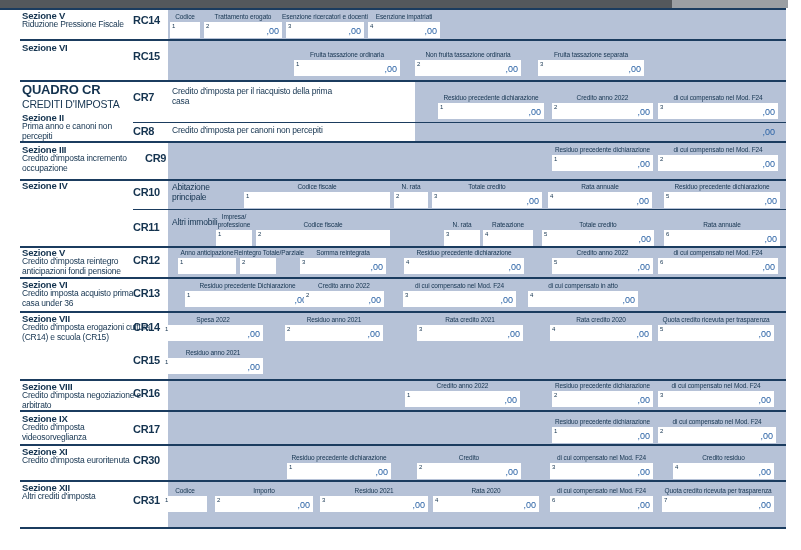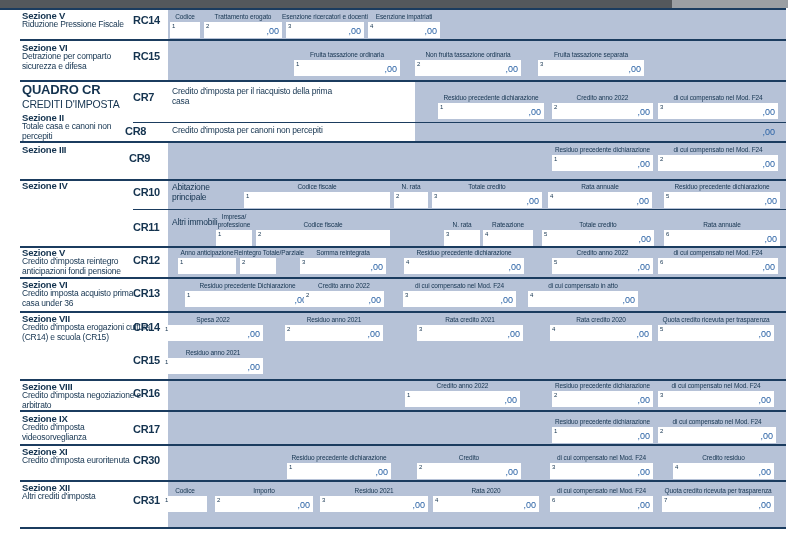--- a/index.html
+++ b/index.html
@@ -58,47 +58,47 @@
   <div class="hr" style="left:20px;top:311px;width:766px"></div>
   <div class="hr" style="left:20px;top:379px;width:766px"></div>
   <div class="hr" style="left:20px;top:410px;width:766px"></div>
   <div class="hr" style="left:20px;top:444px;width:766px"></div>
   <div class="hr" style="left:20px;top:480px;width:766px"></div>
   <div class="hr" style="left:20px;top:527px;width:766px"></div>
 
   <div class="t" style="left:22px;top:10px">Sezione V</div>
   <div class="d" style="left:22px;top:20px;width:130px">Riduzione Pressione Fiscale</div>
   <div class="t" style="left:22px;top:42px">Sezione VI</div>
-  <div class="d" style="left:22px;top:52px;width:112px">Detrazione per comparto sicurezza e difesa</div>
   <div class="h1" style="left:22px;top:82px">QUADRO CR</div>
   <div class="h2" style="left:22px;top:98px">CREDITI D'IMPOSTA</div>
   <div class="t" style="left:22px;top:112px">Sezione II</div>
-  <div class="d" style="left:22px;top:122px;width:105px">Totale casa e canoni non percepiti</div>
+  <div class="d" style="left:22px;top:122px;width:105px">Prima anno e canoni non percepiti</div>
   <div class="t" style="left:22px;top:144px">Sezione III</div>
+  <div class="d" style="left:22px;top:154px;width:118px">Credito d'imposta incremento occupazione</div>
   <div class="t" style="left:22px;top:180px">Sezione IV</div>
   <div class="t" style="left:22px;top:247px">Sezione V</div>
   <div class="d" style="left:22px;top:257px;width:140px">Credito d'imposta reintegro anticipazioni fondi pensione</div>
   <div class="t" style="left:22px;top:279px">Sezione VI</div>
   <div class="d" style="left:22px;top:289px;width:128px">Credito imposta acquisto prima casa under 36</div>
   <div class="t" style="left:22px;top:313px">Sezione VII</div>
   <div class="d" style="left:22px;top:323px;width:132px">Credito d'imposta erogazioni cultura (CR14) e scuola (CR15)</div>
   <div class="t" style="left:22px;top:381px">Sezione VIII</div>
   <div class="d" style="left:22px;top:391px;width:126px">Credito d'imposta negoziazione e arbitrato</div>
   <div class="t" style="left:22px;top:413px">Sezione IX</div>
   <div class="d" style="left:22px;top:423px;width:116px">Credito d'imposta videosorveglianza</div>
   <div class="t" style="left:22px;top:446px">Sezione XI</div>
   <div class="d" style="left:22px;top:456px;width:110px">Credito d'imposta euroritenuta</div>
   <div class="t" style="left:22px;top:482px">Sezione XII</div>
   <div class="d" style="left:22px;top:492px;width:125px">Altri crediti d'imposta</div>
 
   <div class="c" style="left:133px;top:14px">RC14</div>
   <div class="c" style="left:133px;top:50px">RC15</div>
   <div class="c" style="left:133px;top:91px">CR7</div>
-  <div class="c" style="left:125px;top:125px">CR8</div>
-  <div class="c" style="left:129px;top:152px">CR9</div>
+  <div class="c" style="left:133px;top:125px">CR8</div>
+  <div class="c" style="left:145px;top:152px">CR9</div>
   <div class="c" style="left:133px;top:186px">CR10</div>
   <div class="c" style="left:133px;top:221px">CR11</div>
   <div class="c" style="left:133px;top:254px">CR12</div>
   <div class="c" style="left:133px;top:287px">CR13</div>
   <div class="c" style="left:133px;top:321px">CR14</div>
   <div class="c" style="left:133px;top:354px">CR15</div>
   <div class="c" style="left:133px;top:387px">CR16</div>
   <div class="c" style="left:133px;top:423px">CR17</div>
   <div class="c" style="left:133px;top:454px">CR30</div>
   <div class="c" style="left:133px;top:494px">CR31</div>

